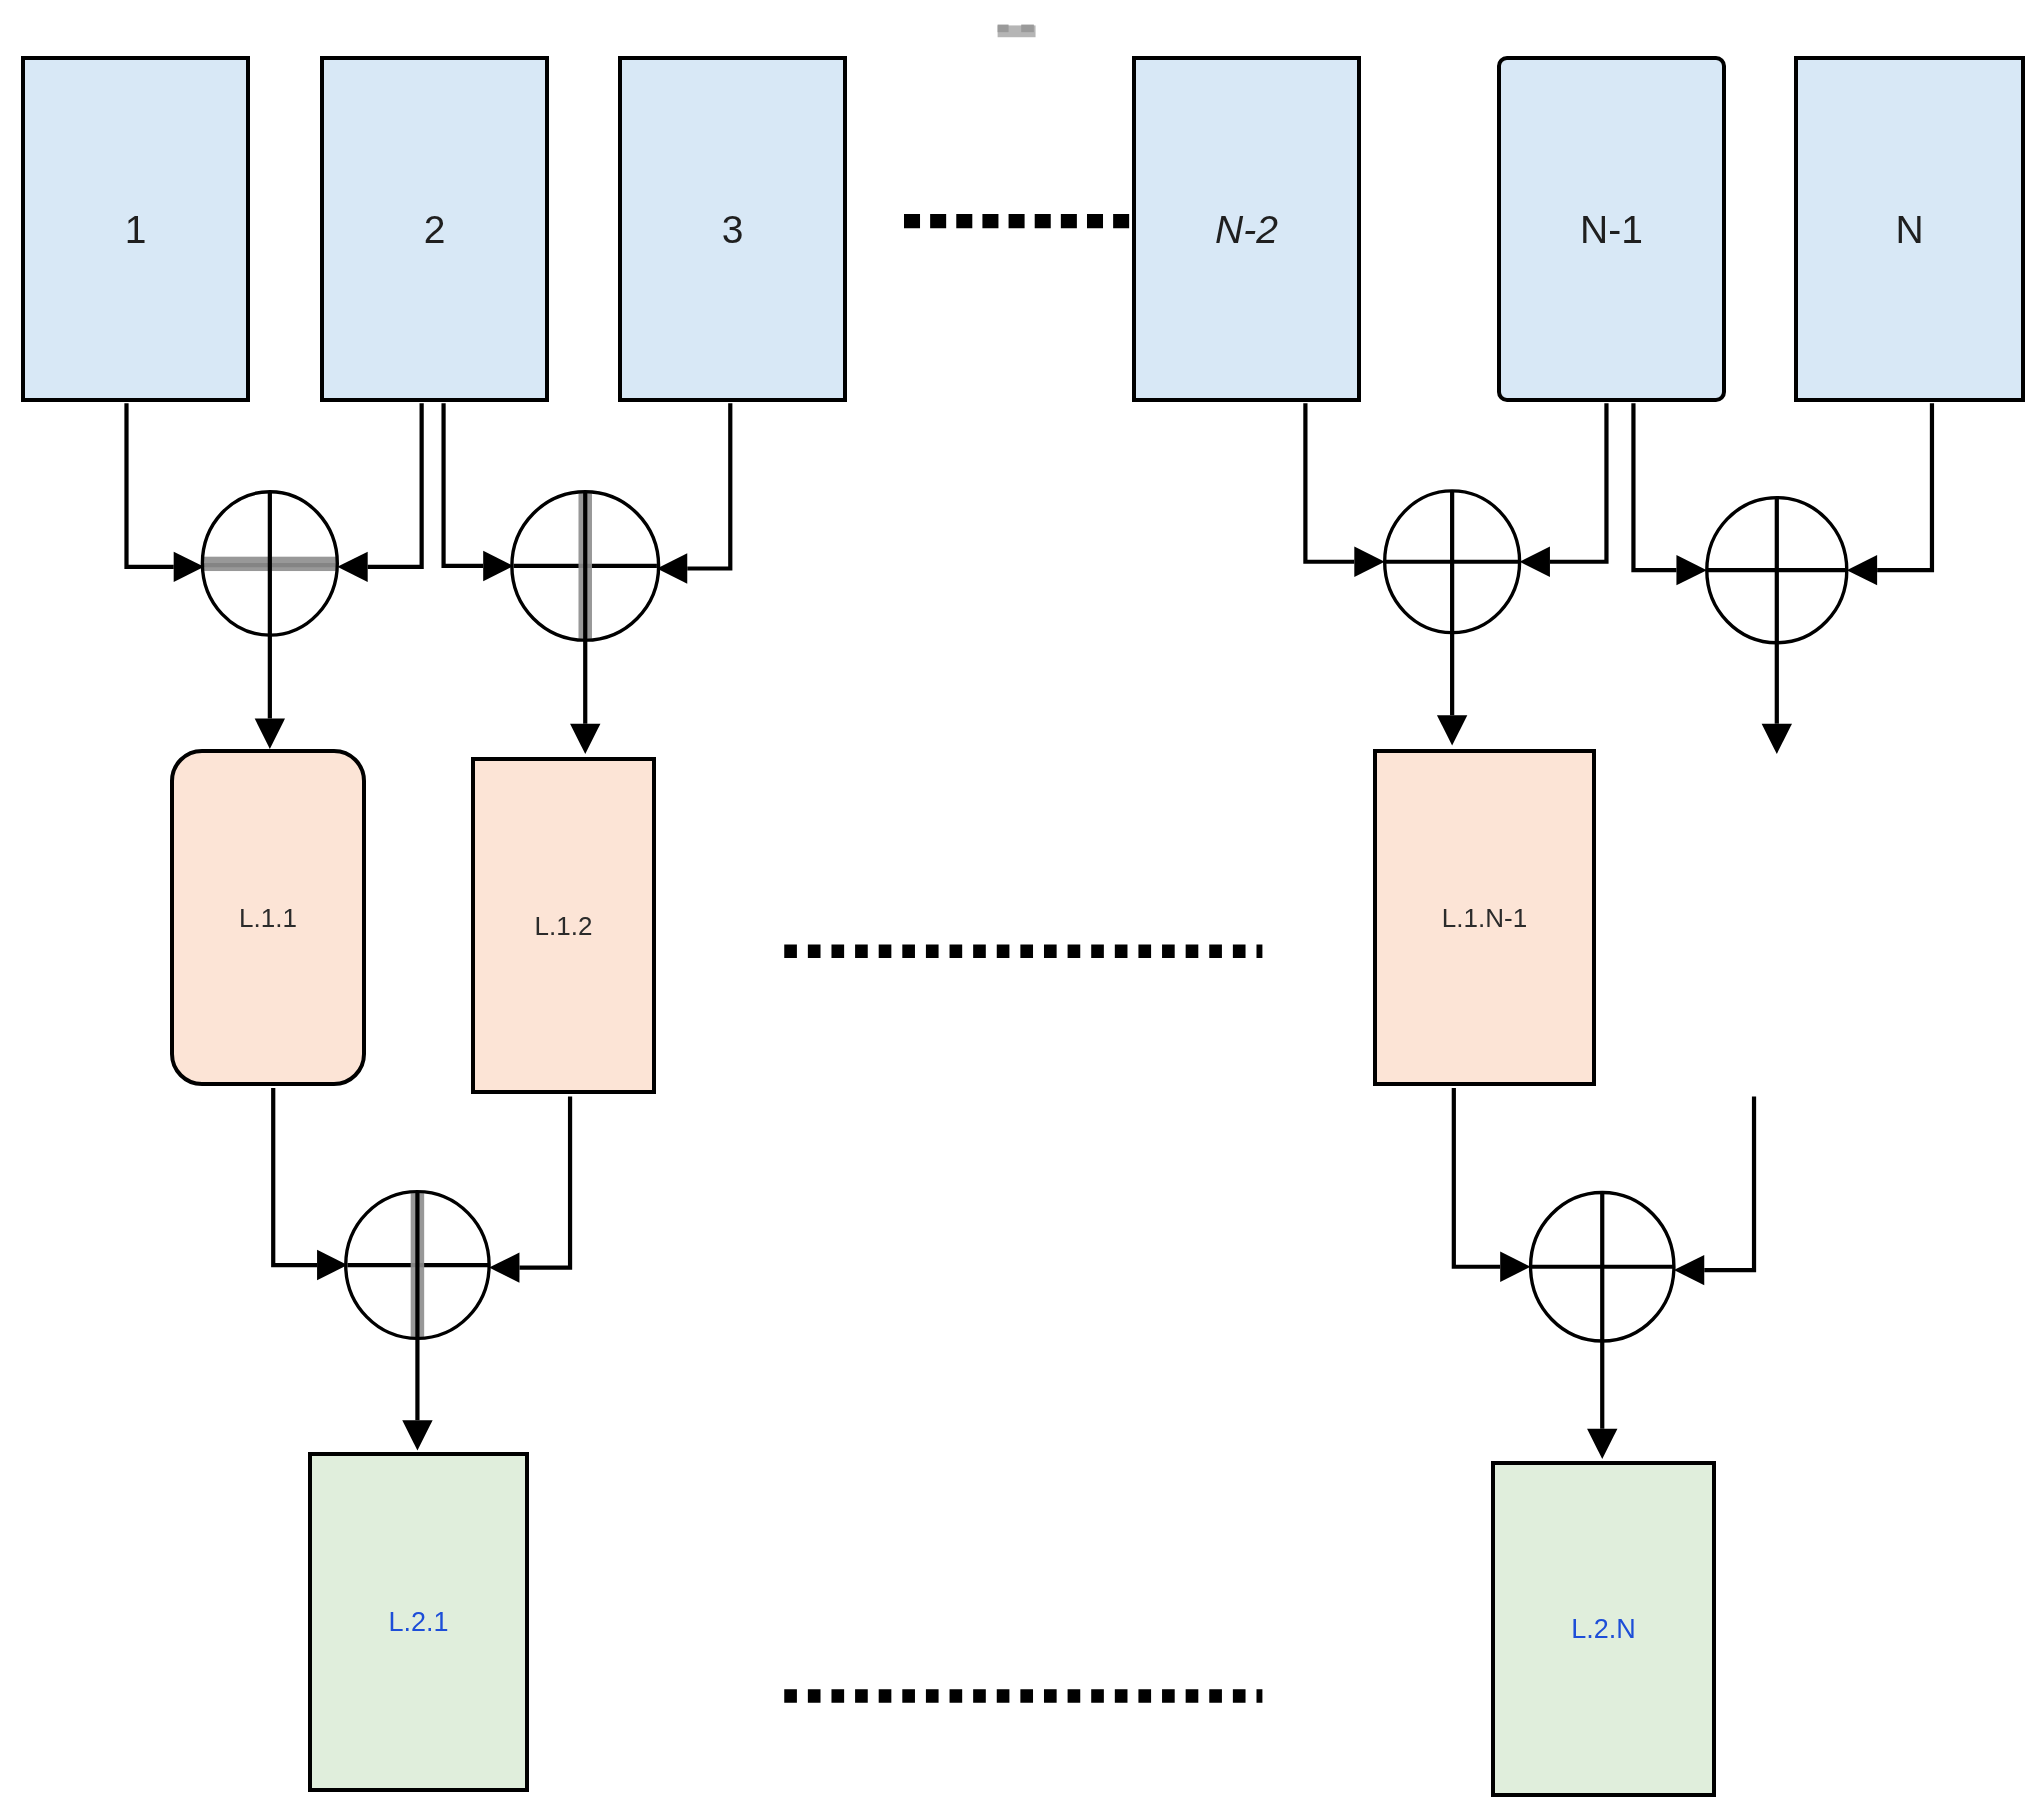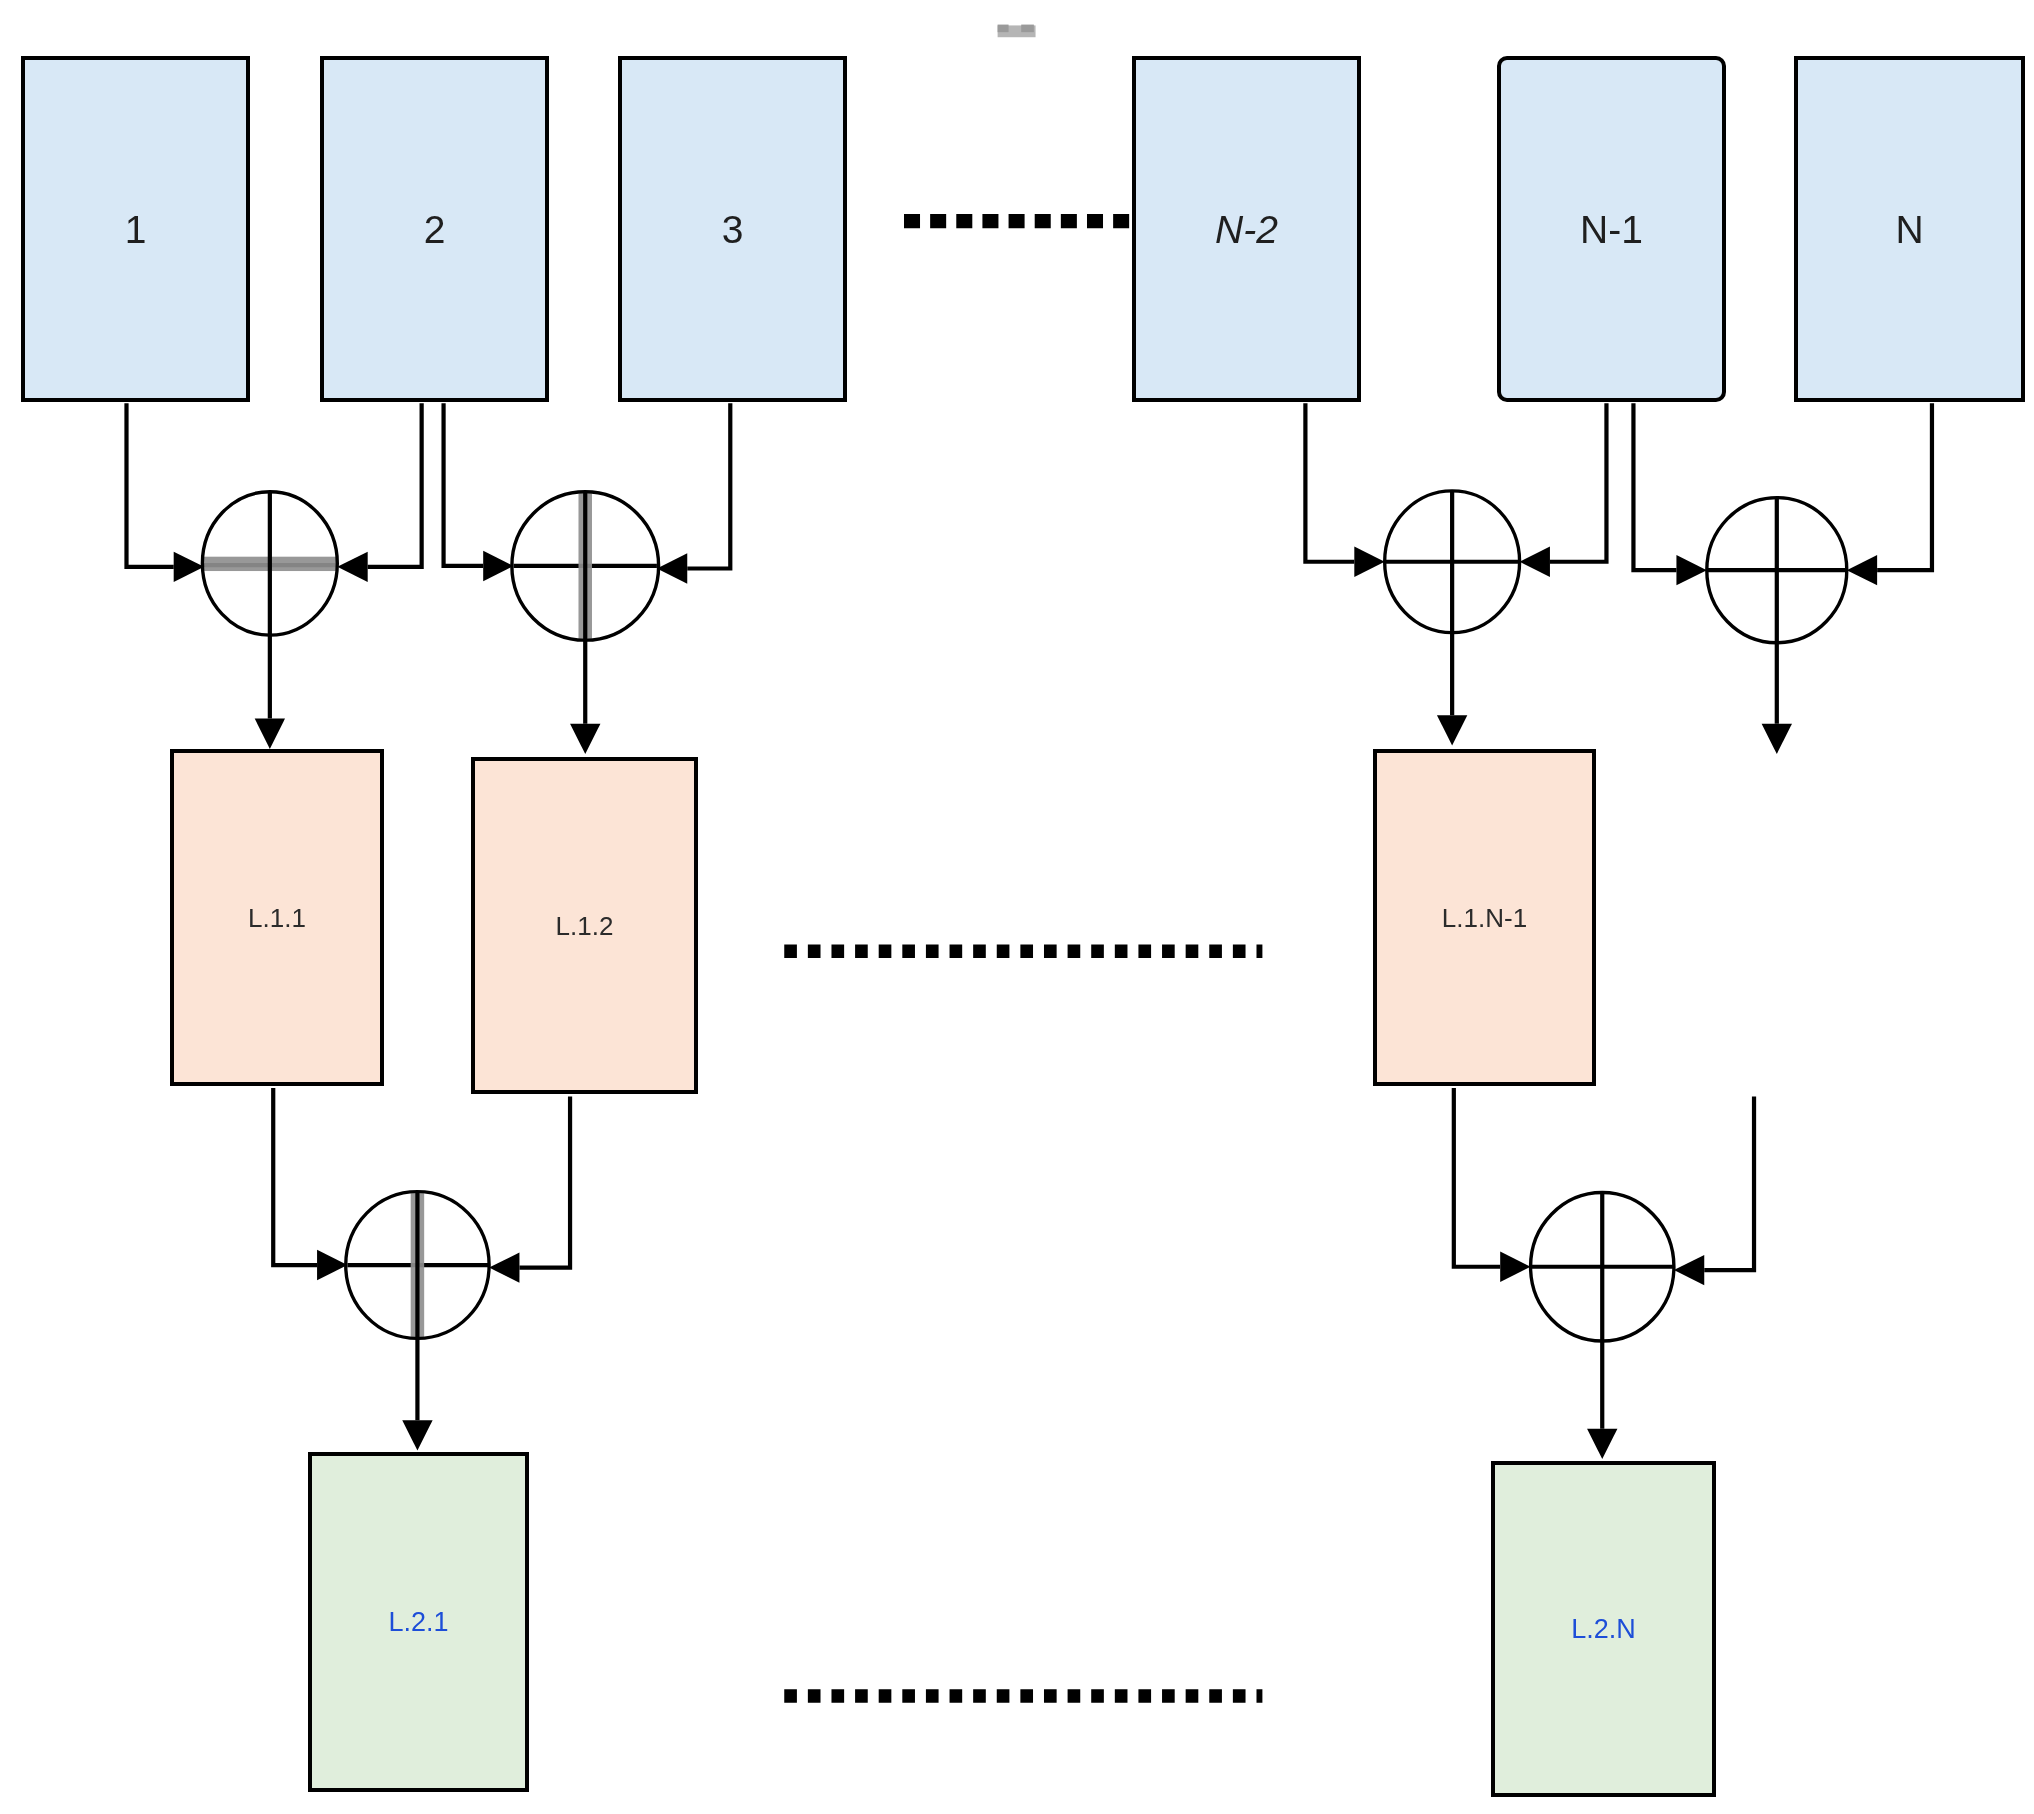--- a/index.html
+++ b/index.html
@@ -143,24 +143,24 @@
   <div class="box input" style="left:1132px;top:56px;width:229px;height:346px;font-style:italic;">
     <span>N-2</span>
   </div>
   <div class="box input" style="left:1497px;top:56px;width:229px;height:346px;border-radius:10px;">
     <span>N-1</span>
   </div>
   <div class="box input" style="left:1794px;top:56px;width:231px;height:346px;">
     <span>N</span>
   </div>
 
-  <div class="box level1" style="left:170px;top:749px;width:214px;height:337px;">
+  <div class="box level1" style="left:170px;top:749px;width:196px;height:337px;border-radius:32px;">
     <span>L.1.1</span>
   </div>
-  <div class="box level1" style="left:471px;top:757px;width:227px;height:337px;">
+  <div class="box level1" style="left:471px;top:757px;width:185px;height:337px;">
     <span>L.1.2</span>
   </div>
   <div class="box level1" style="left:1373px;top:749px;width:223px;height:337px;">
     <span>L.1.N-1</span>
   </div>
 
   <div class="box level2" style="left:308px;top:1452px;width:221px;height:340px;">
     <span>L.2.1</span>
   </div>
   <div class="box level2" style="left:1491px;top:1461px;width:225px;height:336px;">

